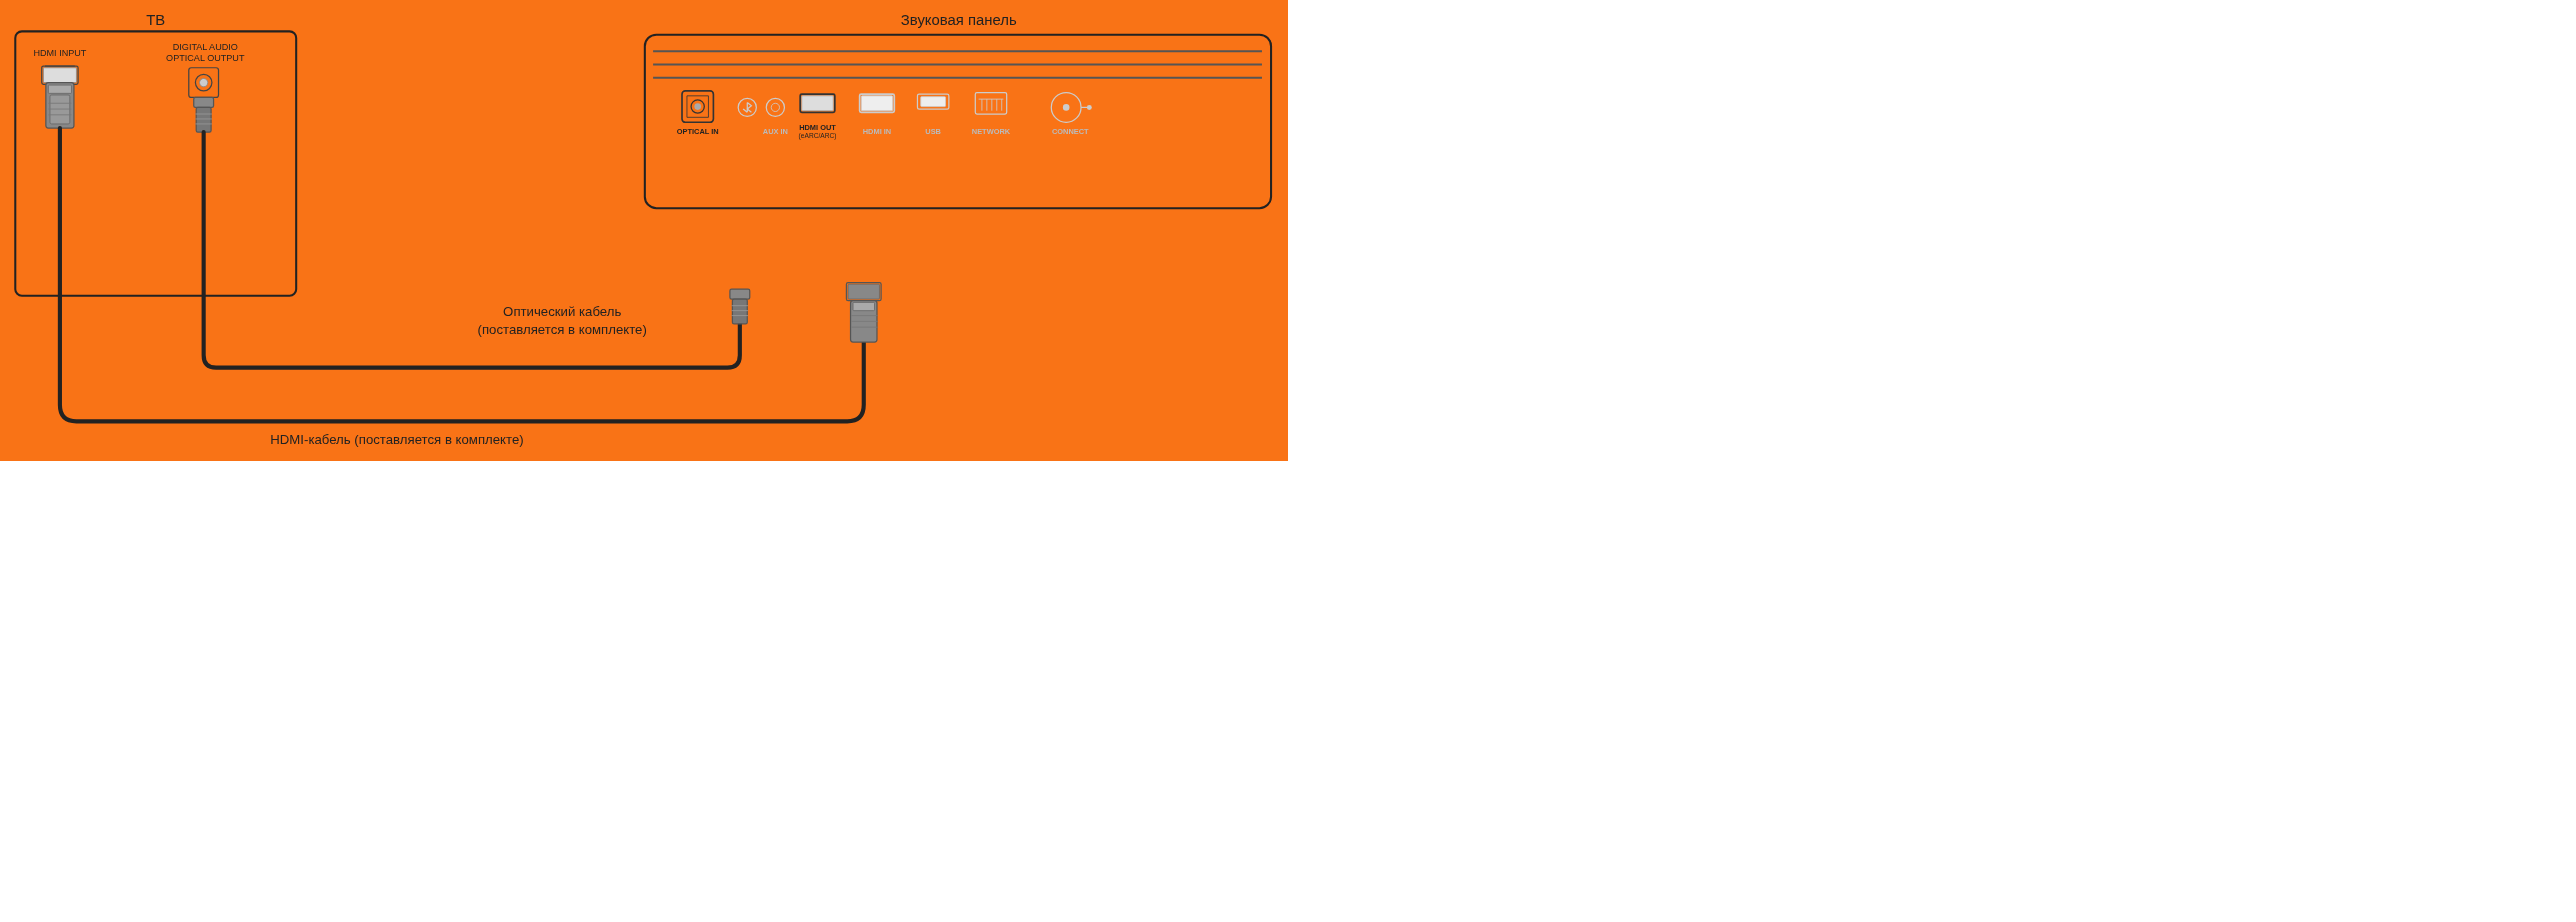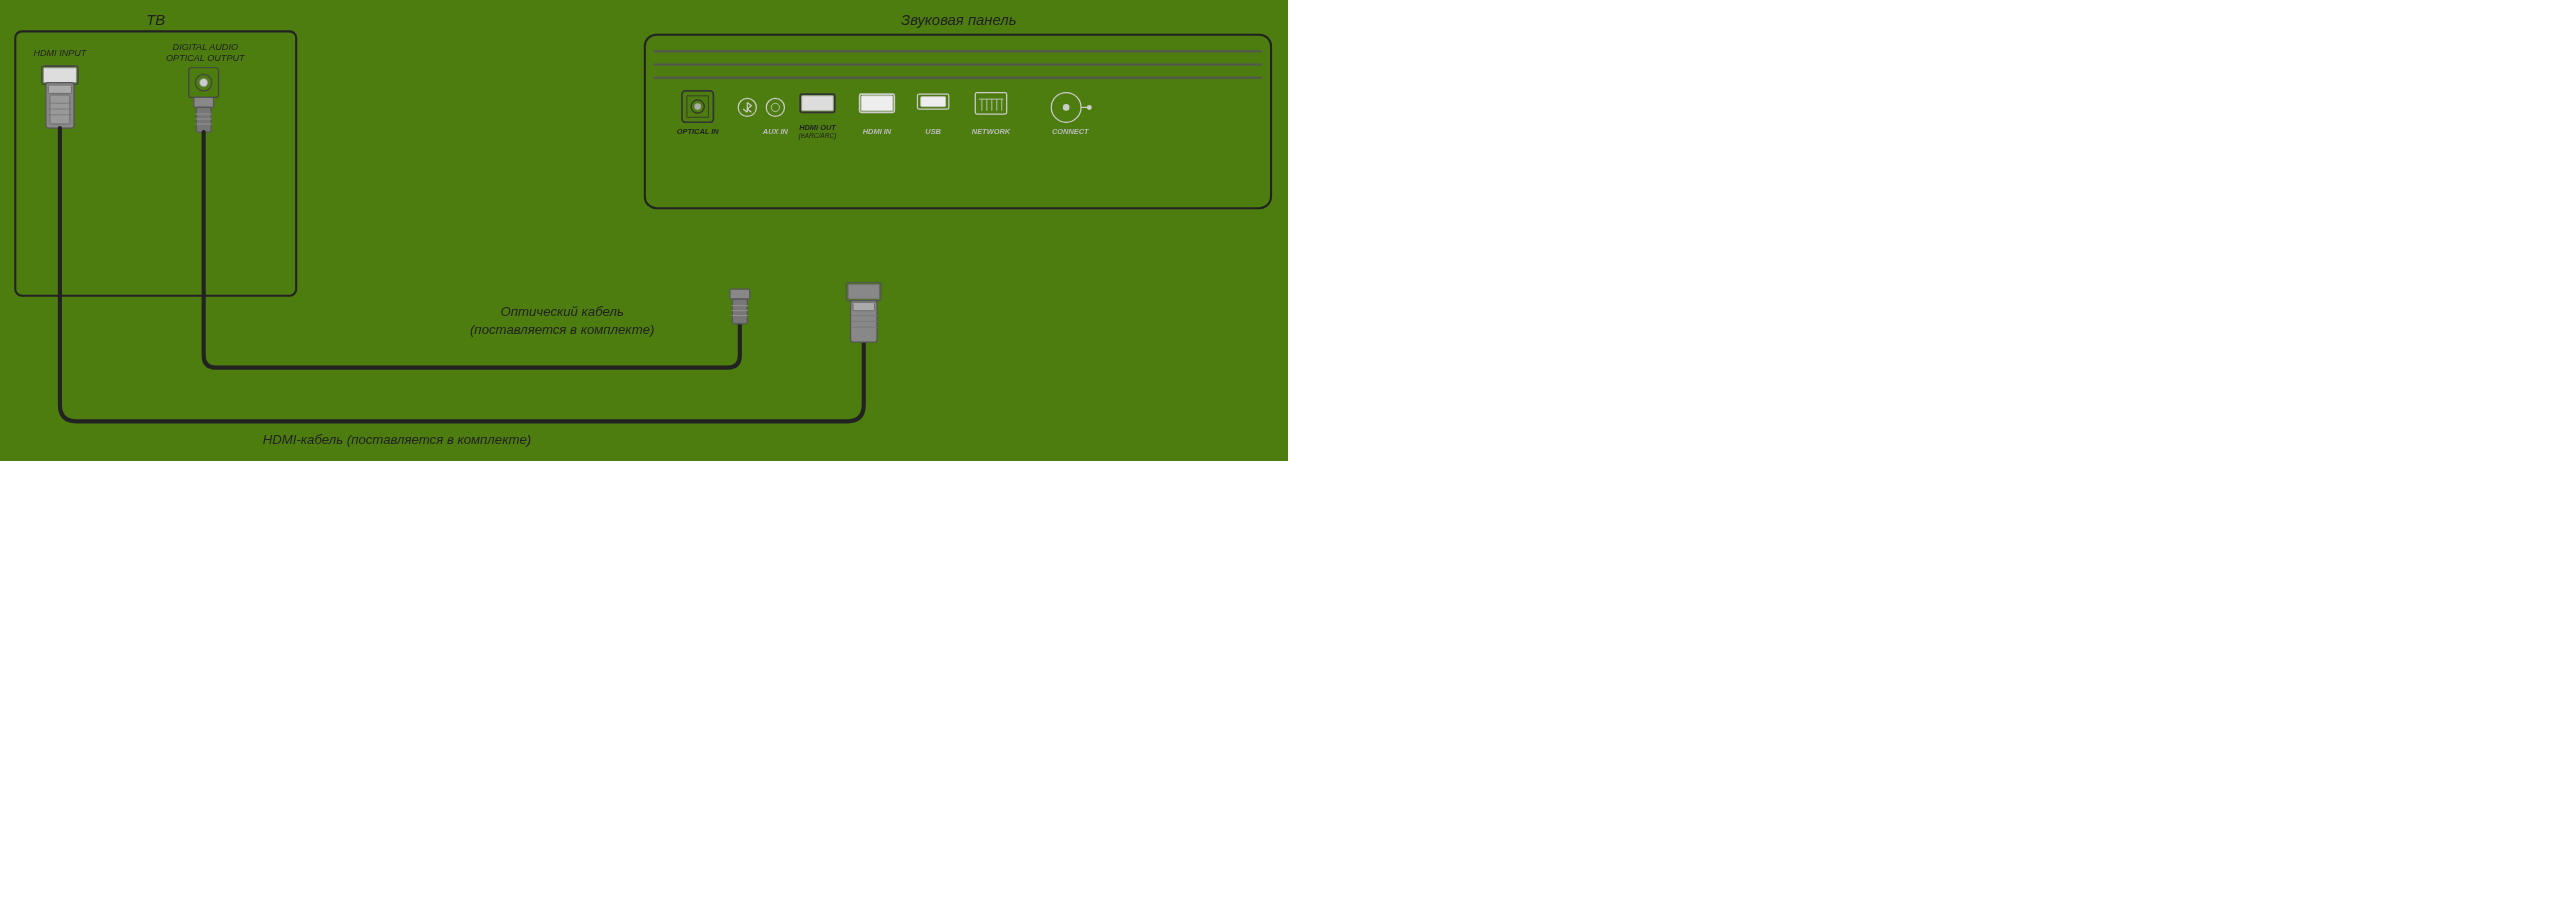--- a/index.html
+++ b/index.html
@@ -9,22 +9,21 @@
       width: 1288px;
       height: 461px;
       position: relative;
       overflow: hidden;
     }
 
     .diagram-container {
       position: relative;
       width: 1288px;
       height: 461px;
-      background: #4d7c0f;
-      font-style: italic;
+      background: #f97316;
     }
 
     svg.diagram-svg {
       position: absolute;
       top: 0;
       left: 0;
       width: 1288px;
       height: 461px;
       pointer-events: none;
     }

